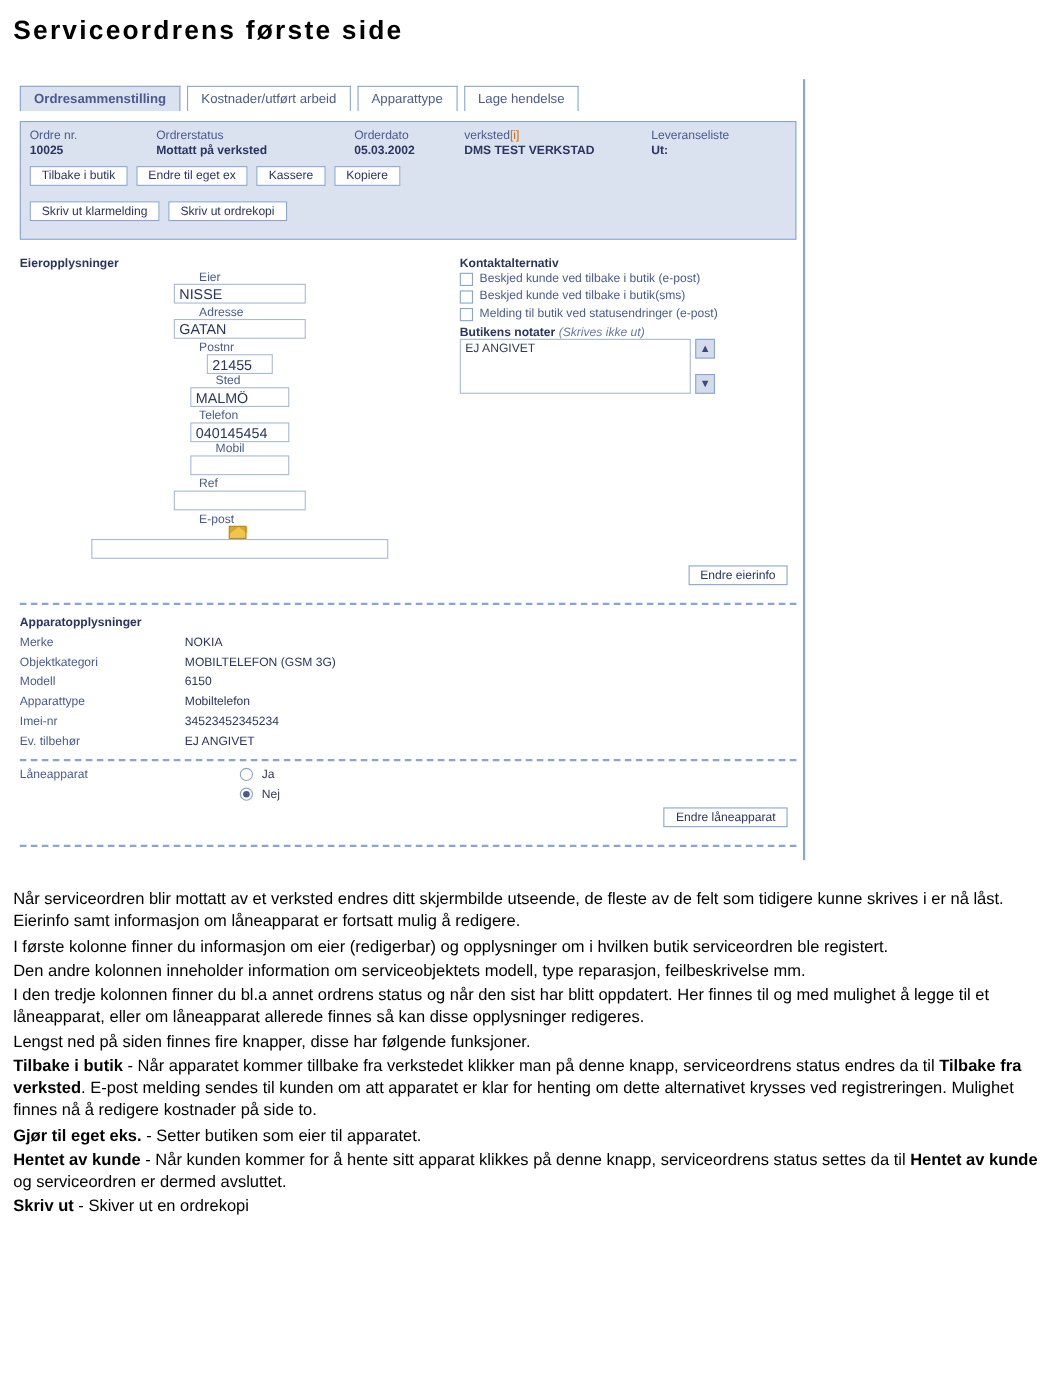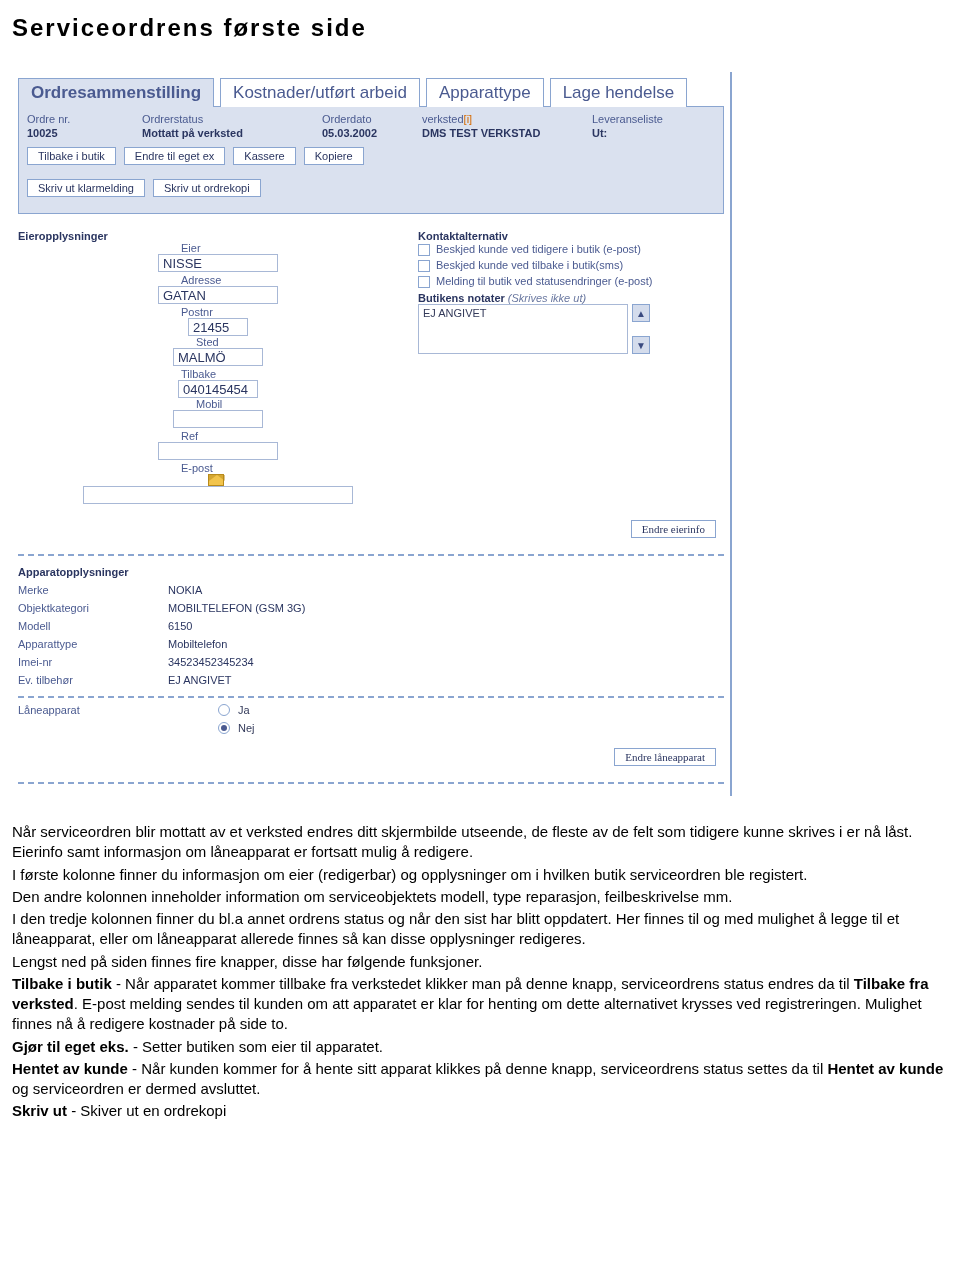--- a/index.html
+++ b/index.html
@@ -22,22 +22,22 @@
   .app-frame {
     width: 720px;
     border-right: 2px solid #8aa5d0;
     padding: 6px 6px 6px 6px;
     font-size: 11px;
     color: #333a5a;
   }
   
   .tabs {
     display: flex;
-    font-size: 17px;
-    margin-bottom: 0;
+    font-size: 12px;
+    margin-bottom: 10px;
     position: relative;
     z-index: 2;
   }
   .tab {
     padding: 4px 12px;
     border: 1px solid #8aa5d0;
     border-bottom: none;
     margin-right: 6px;
     background: #fff;
     color: #4a5a90;
@@ -176,22 +176,21 @@
     margin-bottom: 14px;
     display: flex;
     align-items: center;
     justify-content: center;
     color: #3a4a80;
     font-size: 10px;
   }
   .right-btn-wrap {
     display: flex;
     justify-content: flex-end;
-    margin-top: 14px;
-    font-family: Liberation Serif, serif;
+    margin-top: 4px;
   }
   .dashed-sep {
     border: none;
     border-top: 2px dashed #8aa5d0;
     margin: 10px 0 6px 0;
   }
   .app-row {
     display: flex;
     margin-bottom: 6px;
   }
@@ -299,41 +298,41 @@
         <span class="flab">Adresse</span>
         <input class="txt w1" value="GATAN" style="">
       </div>
       <div class="form-row">
         <span class="flab">Postnr</span>
         <input class="txt w2" value="21455" style="">
         <span class="flab2">Sted</span>
         <input class="txt w3" value="MALMÖ" style="">
       </div>
       <div class="form-row">
-        <span class="flab">Tilbake</span>
-        <input class="txt w2" style="width: 80px;" value="040145454">
+        <span class="flab">Telefon</span>
+        <input class="txt w2" style="width: 90px;" value="040145454">
         <span class="flab2">Mobil</span>
         <input class="txt w3" value="" style="">
       </div>
       <div class="form-row">
         <span class="flab">Ref</span>
         <input class="txt w1" value="" style="">
       </div>
       <div class="form-row">
         <span class="flab">E-post</span>
         <span class="mail-icon"></span>
         <input class="txt w4" value="" style="">
       </div>
     </div>
 
     <div class="col-right">
       <div class="panel-title">Kontaktalternativ</div>
       <div class="chk-line">
         <span class="chk"></span>
-        <span class="ctext">Beskjed kunde ved tidigere i butik (e-post)</span>
+        <span class="ctext">Beskjed kunde ved tilbake i butik (e-post)</span>
       </div>
       <div class="chk-line">
         <span class="chk"></span>
         <span class="ctext">Beskjed kunde ved tilbake i butik(sms)</span>
       </div>
       <div class="chk-line">
         <span class="chk"></span>
         <span class="ctext">Melding til butik ved statusendringer (e-post)</span>
       </div>
       <div class="notes-lbl">

